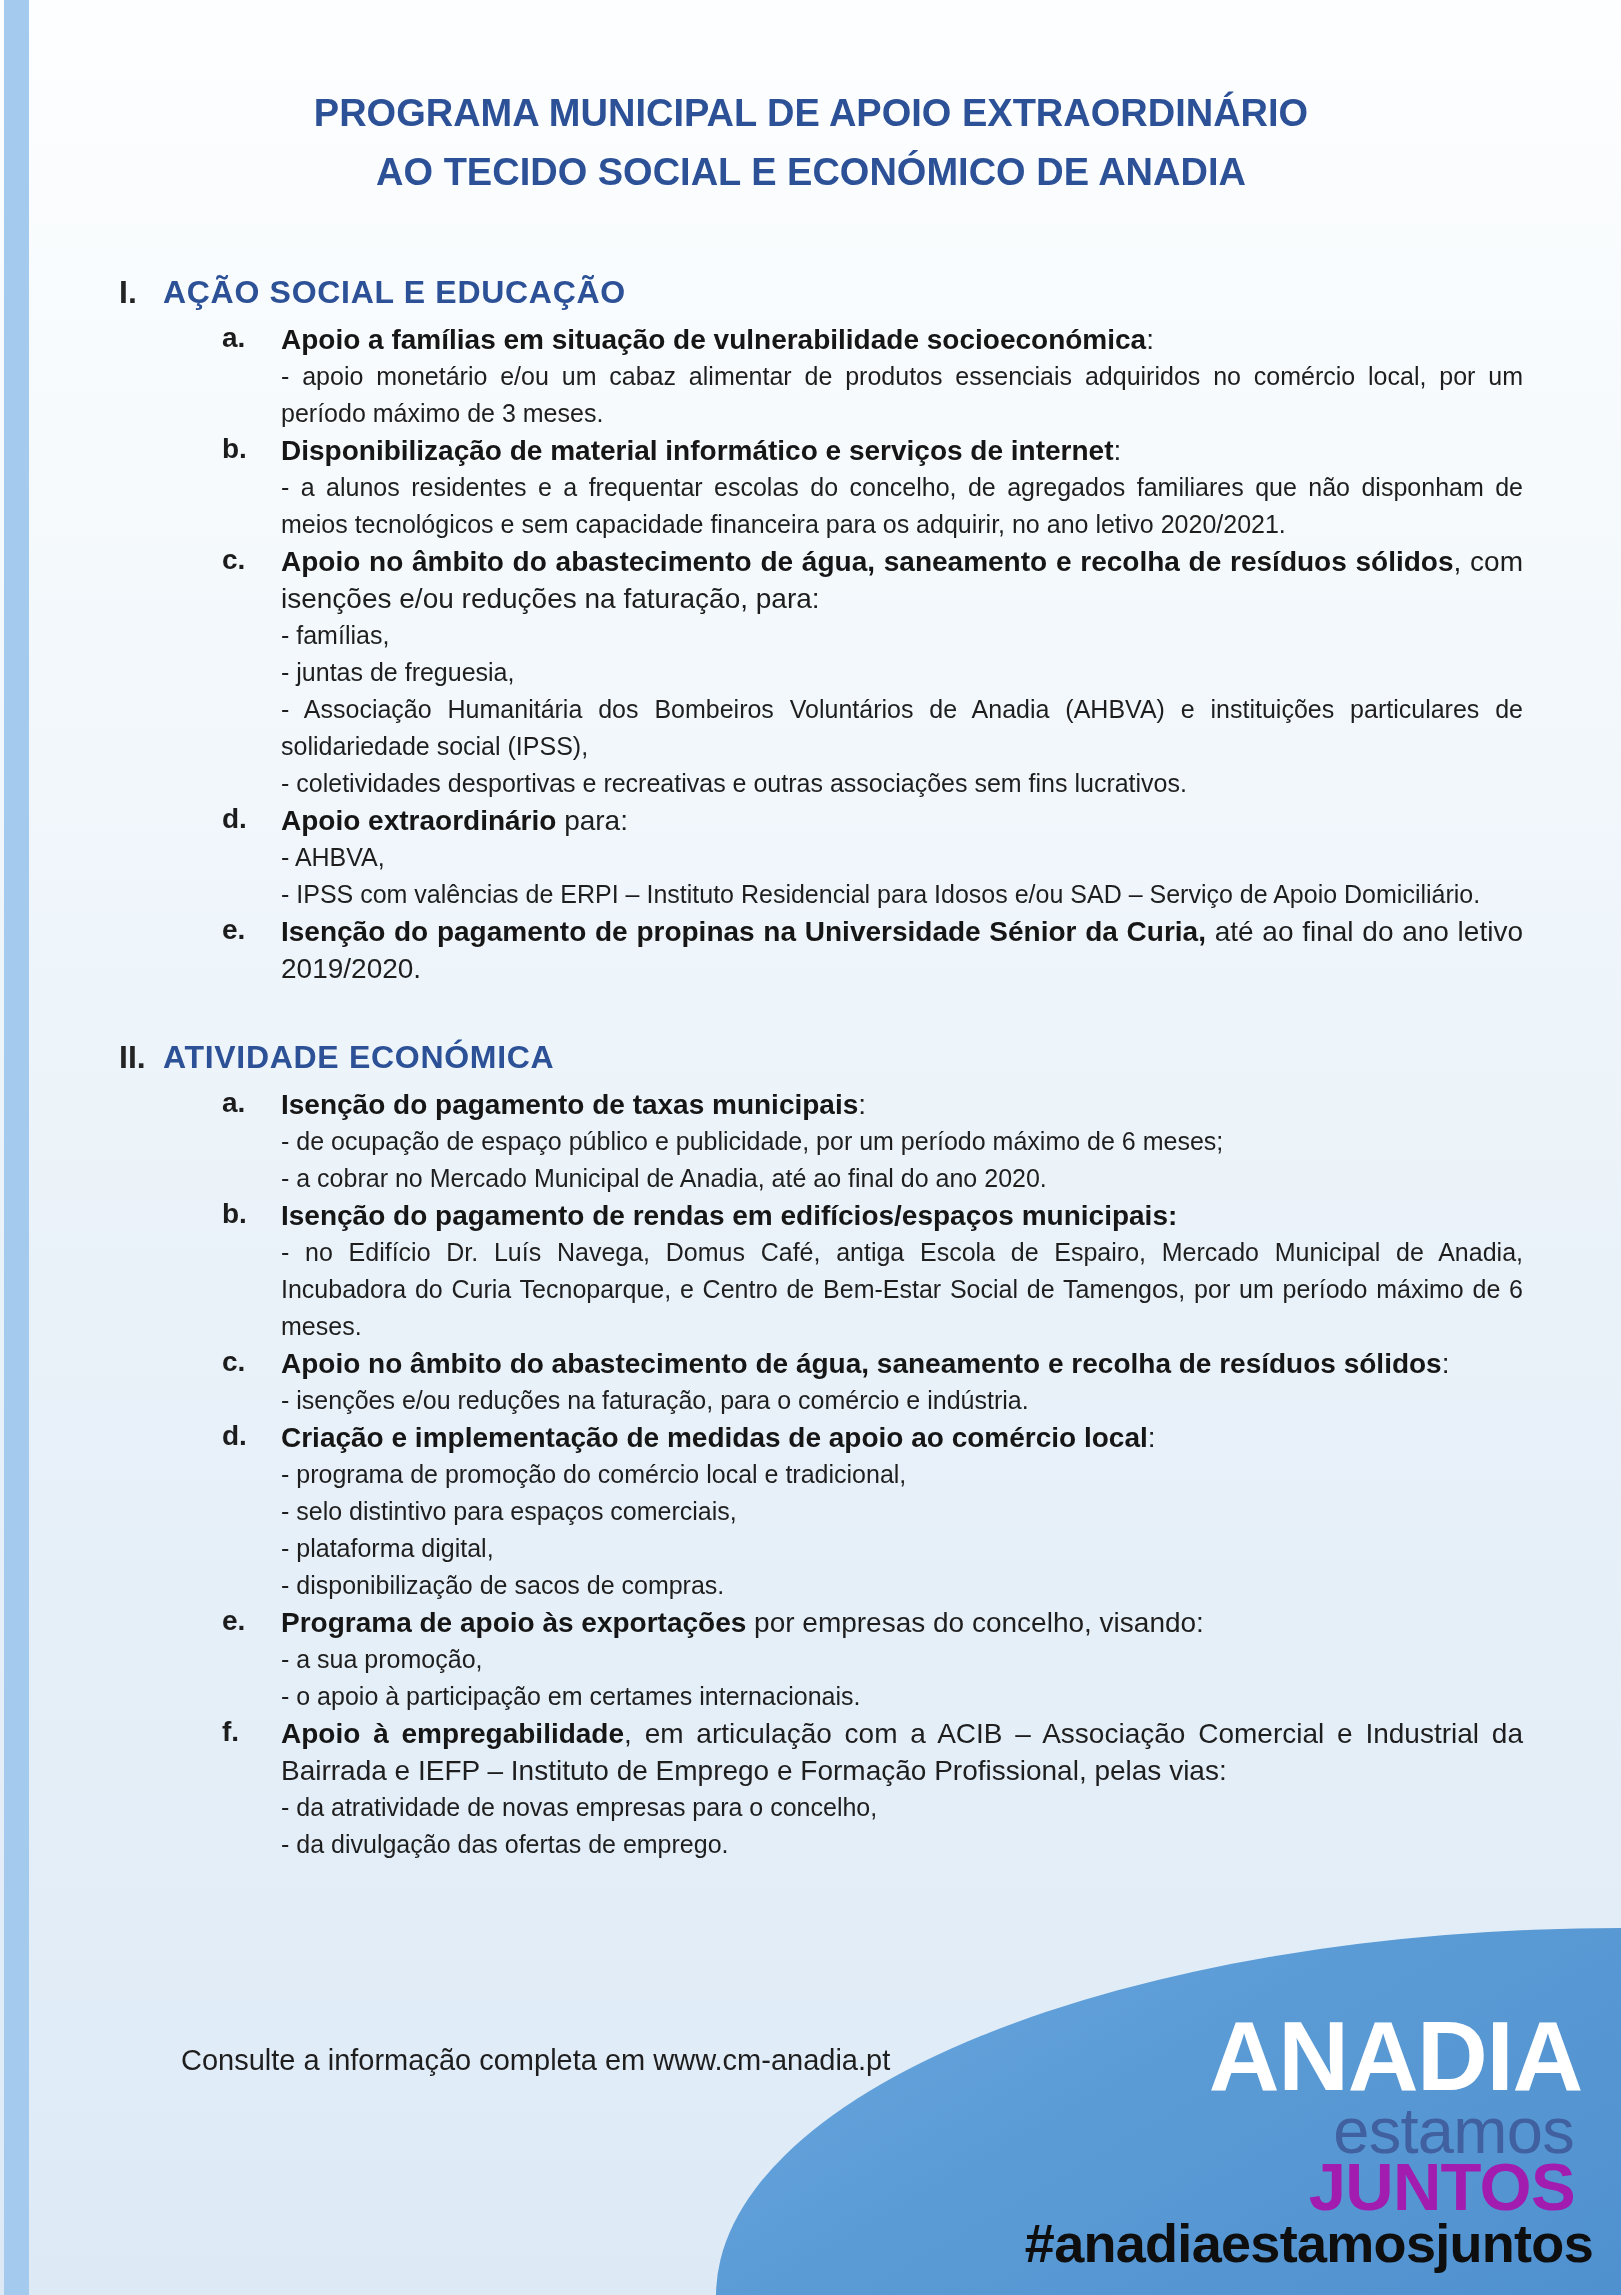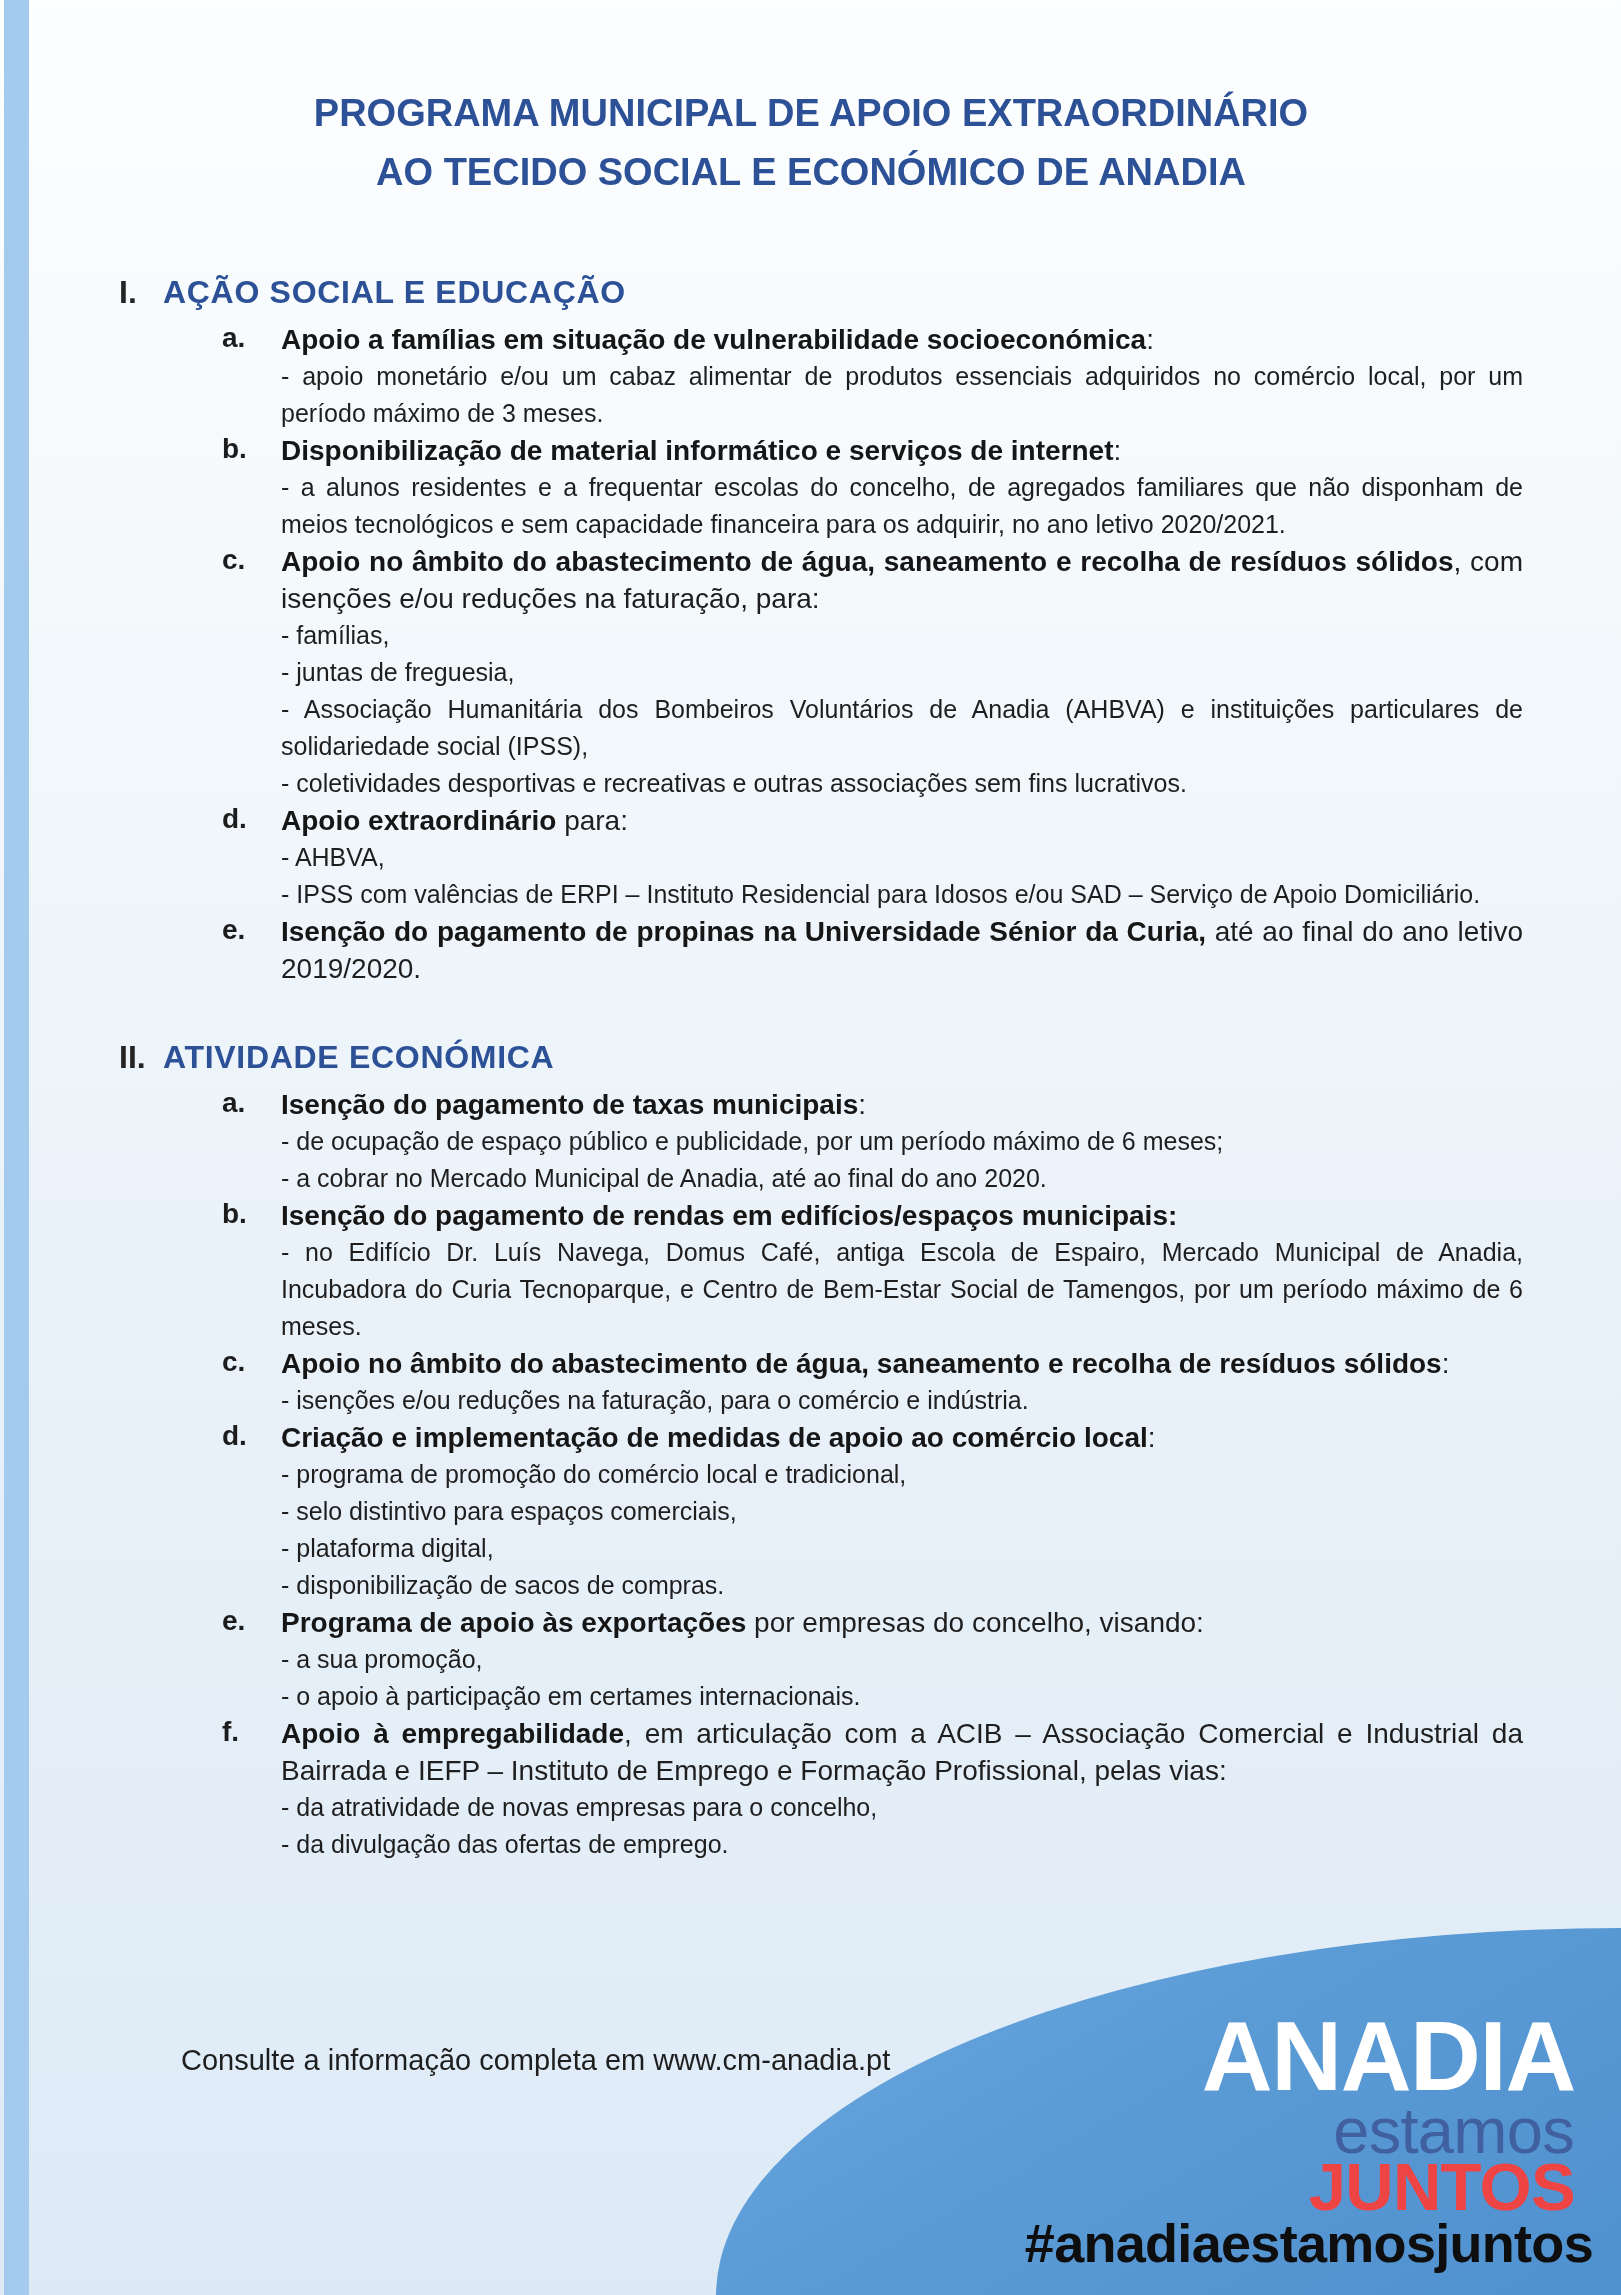--- a/index.html
+++ b/index.html
@@ -27,23 +27,23 @@
   .item p{margin:0;font-size:25px;line-height:37px;text-align:justify;color:#1e1e1e;}
   .item p.item-title{font-size:28px;}
   .item p.item-title strong{font-weight:bold;color:#161616;}
   .footer-note{position:absolute;left:181px;top:2044px;font-size:29px;color:#1e1e1e;margin:0;}
   .curve{
     position:absolute;left:716px;top:1928px;width:906px;height:368px;
     background:linear-gradient(150deg,#6aa8e1 0%,#5b9bd5 45%,#4f90cf 100%);
     border-top-left-radius:100% 100%;
   }
   .brand{position:absolute;margin:0;line-height:1;white-space:nowrap;}
-  .brand-anadia{top:2007px;right:47px;font-size:98px;font-weight:bold;color:#ffffff;letter-spacing:-1.3px;}
+  .brand-anadia{top:2007px;right:40px;font-size:98px;font-weight:bold;color:#ffffff;letter-spacing:-1.3px;}
   .brand-estamos{top:2098px;right:48px;font-size:65px;color:#41609f;letter-spacing:-0.7px;}
-  .brand-juntos{top:2153px;right:47px;font-size:67px;font-weight:bold;color:#ef4444;letter-spacing:-0.7px;}
+  .brand-juntos{top:2153px;right:47px;font-size:67px;font-weight:bold;color:#a21caf;letter-spacing:-0.7px;}
   .brand-hashtag{top:2216px;right:29px;font-size:54px;font-weight:bold;color:#0e0e0e;letter-spacing:-0.7px;}
 </style>
 </head>
 <body>
 
 <div class="leftbar"></div>
 
 <h1 class="title">
   <span>PROGRAMA MUNICIPAL DE APOIO EXTRAORDINÁRIO</span><br>
   <span>AO TECIDO SOCIAL E ECONÓMICO DE ANADIA</span>

